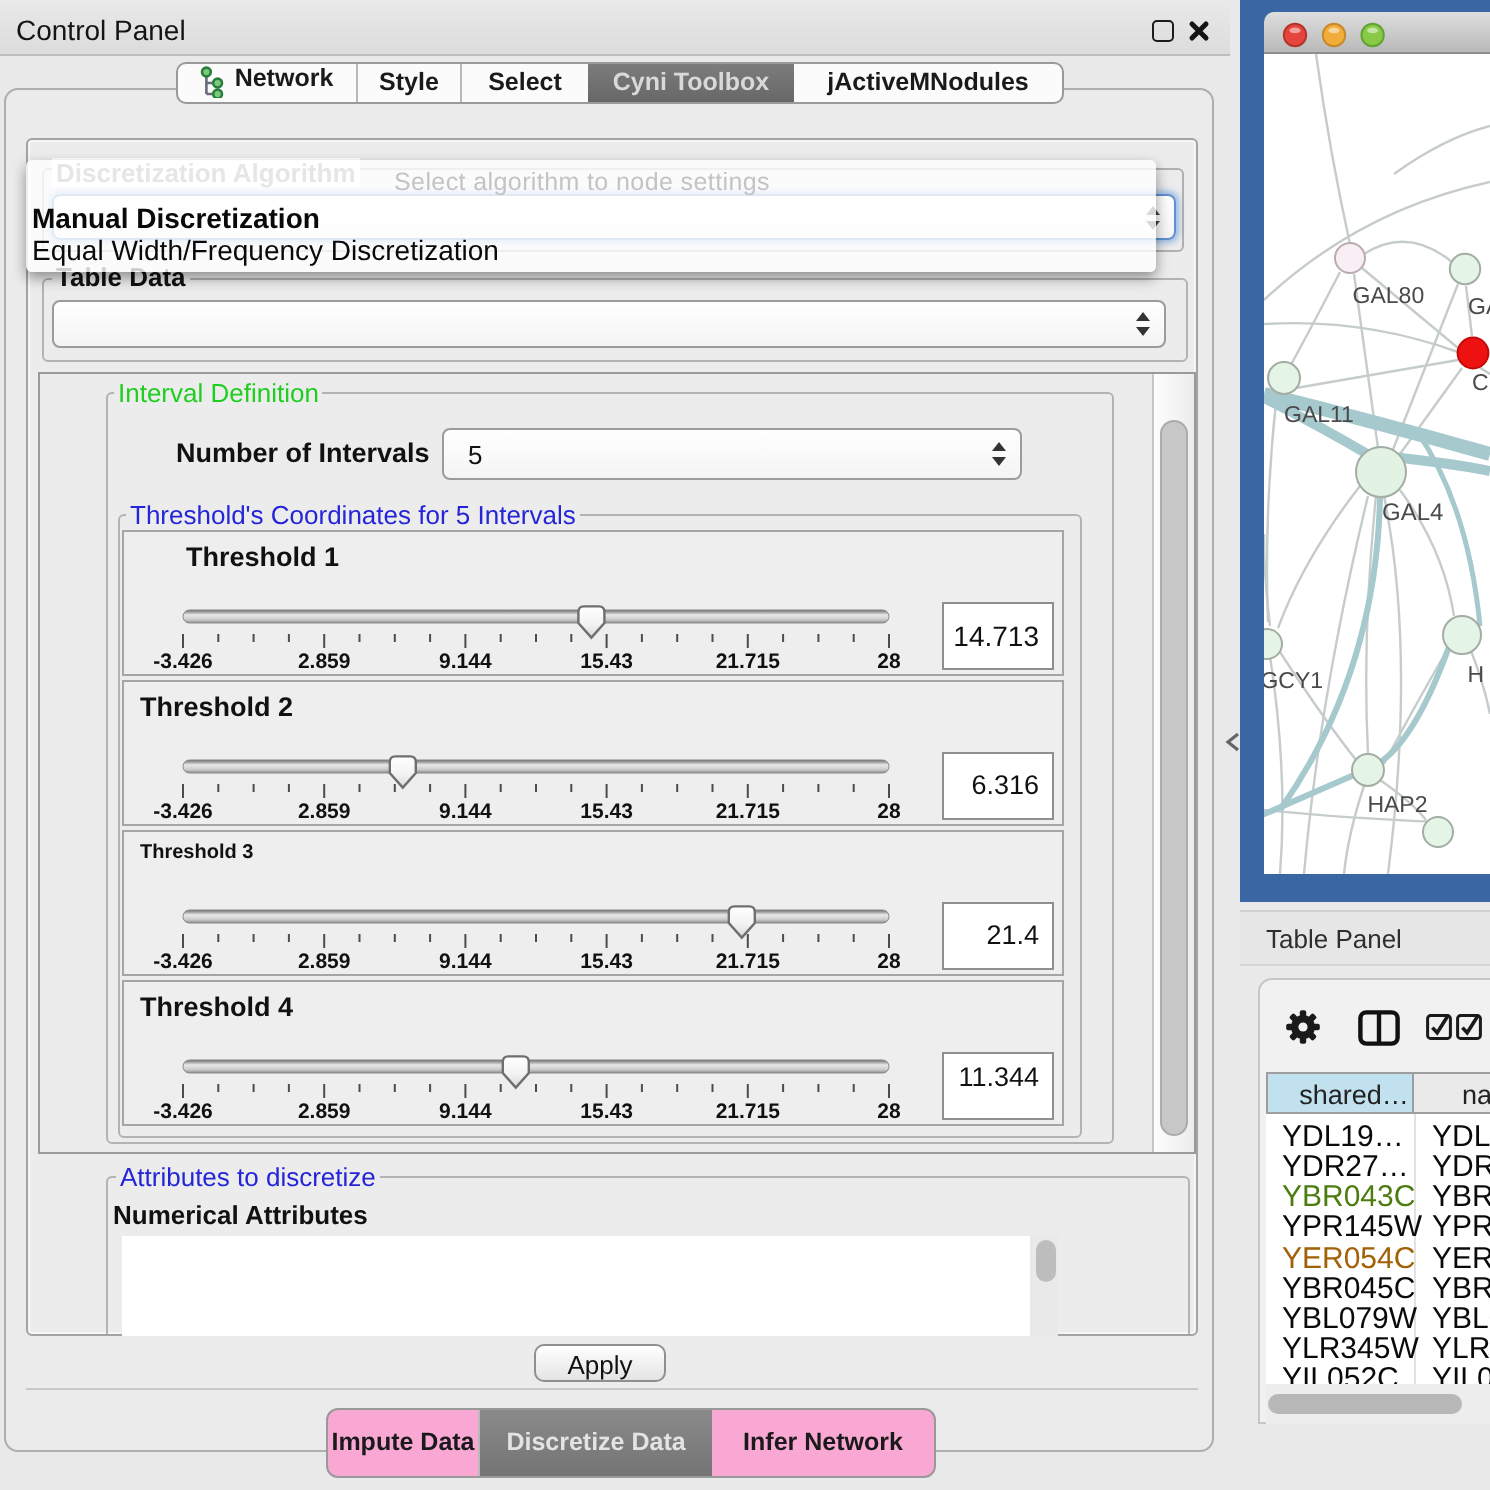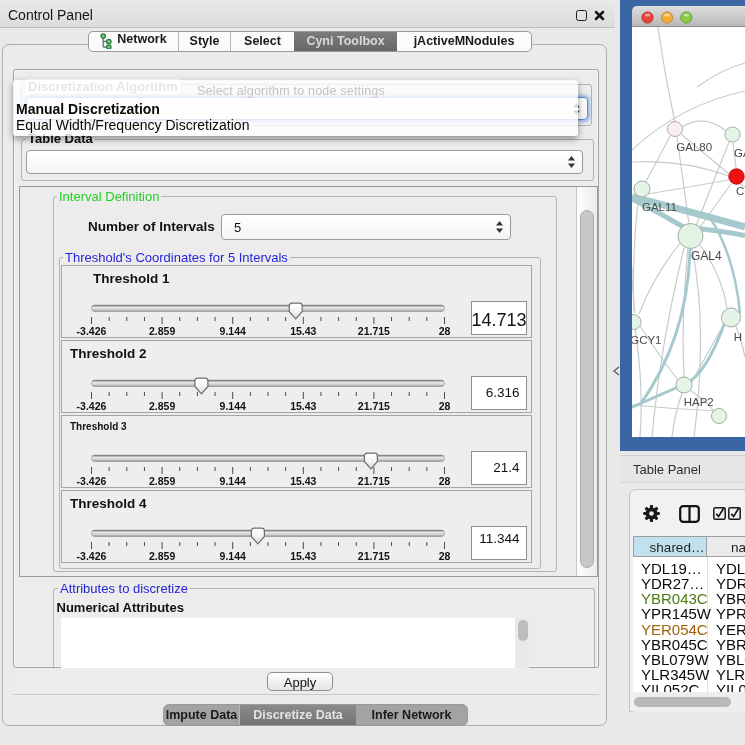--- a/index.html
+++ b/index.html
@@ -88,21 +88,21 @@
       <path d="M47.15,51v4 M64.80,51v4 M82.45,51v4 M117.75,51v4 M135.40,51v4 M153.05,51v4 M188.35,51v4 M206.00,51v4 M223.65,51v4 M258.95,51v4 M276.60,51v4 M294.25,51v4 M329.55,51v4 M347.20,51v4 M364.85,51v4" stroke="#4c4c4c" stroke-width="1"></path>
       <path d="M29.50,51v7 M100.10,51v7 M170.70,51v7 M241.30,51v7 M311.90,51v7 M382.50,51v7" stroke="#4c4c4c" stroke-width="1"></path>
       <path transform="translate(225.20,36)" d="M2,4 Q2,1.2 4.8,1.2 L12.2,1.2 Q15,1.2 15,4 L15,9.5 L8.5,16.8 L2,9.5 Z" fill="url(#thm)" stroke="#6f6f6f" stroke-width="1.2"></path>
     </svg>
     <div style="position:absolute;left:-0.5px;top:58.5px;width:60px;text-align:center;font-size:10.5px;font-weight:bold;color:#111;">-3.426</div>
     <div style="position:absolute;left:70.1px;top:58.5px;width:60px;text-align:center;font-size:10.5px;font-weight:bold;color:#111;">2.859</div>
     <div style="position:absolute;left:140.7px;top:58.5px;width:60px;text-align:center;font-size:10.5px;font-weight:bold;color:#111;">9.144</div>
     <div style="position:absolute;left:211.3px;top:58.5px;width:60px;text-align:center;font-size:10.5px;font-weight:bold;color:#111;">15.43</div>
     <div style="position:absolute;left:281.9px;top:58.5px;width:60px;text-align:center;font-size:10.5px;font-weight:bold;color:#111;">21.715</div>
     <div style="position:absolute;left:352.5px;top:58.5px;width:60px;text-align:center;font-size:10.5px;font-weight:bold;color:#111;">28</div>
-    <div style="position:absolute;left:408.5px;top:35px;width:56px;height:34px;background:#fff;border:1.5px solid #8f8f8f;font-size:18px;color:#111;text-align:right;padding:8px 6px 0 0;">14.713</div>
+    <div style="position:absolute;left:408.5px;top:35px;width:56px;height:34px;background:#fff;border:1.5px solid #8f8f8f;font-size:14px;color:#111;text-align:right;padding:8px 6px 0 0;">14.713</div>
   </div>
 <div class="a" style="left:61px;top:340px;width:470.5px;height:73px;background:#eeeeee;border:1px solid #a5a5a5;">
     <div style="position:absolute;left:8px;top:5px;font-size:13.5px;font-weight:bold;color:#111;">Threshold 2</div>
     <svg style="position:absolute;left:0;top:0" width="470" height="73">
       <rect x="29.5" y="39" width="353" height="6.5" rx="3.2" fill="url(#trk)" stroke="#898989" stroke-width="0.5"></rect>
       <path d="M47.15,51v4 M64.80,51v4 M82.45,51v4 M117.75,51v4 M135.40,51v4 M153.05,51v4 M188.35,51v4 M206.00,51v4 M223.65,51v4 M258.95,51v4 M276.60,51v4 M294.25,51v4 M329.55,51v4 M347.20,51v4 M364.85,51v4" stroke="#4c4c4c" stroke-width="1"></path>
       <path d="M29.50,51v7 M100.10,51v7 M170.70,51v7 M241.30,51v7 M311.90,51v7 M382.50,51v7" stroke="#4c4c4c" stroke-width="1"></path>
       <path transform="translate(130.90,36)" d="M2,4 Q2,1.2 4.8,1.2 L12.2,1.2 Q15,1.2 15,4 L15,9.5 L8.5,16.8 L2,9.5 Z" fill="url(#thm)" stroke="#6f6f6f" stroke-width="1.2"></path>
     </svg>
     <div style="position:absolute;left:-0.5px;top:58.5px;width:60px;text-align:center;font-size:10.5px;font-weight:bold;color:#111;">-3.426</div>
@@ -149,21 +149,21 @@
 <div class="a" style="left:58px;top:581px;font-size:13px;color:#2424d8;background:#ececec;padding:0 2px;">Attributes to discretize</div>
 <div class="a" style="left:56.5px;top:600px;font-size:13px;font-weight:bold;color:#111;">Numerical Attributes</div>
 <div class="a" style="left:61px;top:618px;width:468px;height:50px;background:#fff;overflow:hidden;">
  <div style="position:absolute;right:0;top:0;width:14px;height:50px;background:#e9e9e9;"></div>
  <div style="position:absolute;right:1.5px;top:2px;width:10px;height:21px;background:#bdbdbd;border-radius:5px;"></div>
 </div>
 
 <div class="a" style="left:13px;top:668px;width:586px;height:27px;background:#ececec;border-bottom:1px solid #c9c9c9;"></div>
 <div class="a" style="left:267px;top:672px;width:66px;height:19px;background:linear-gradient(#ffffff,#e4e4e4);border:1px solid #8f8f8f;border-radius:5px;font-size:13px;color:#111;text-align:center;padding-top:1.5px;">Apply</div>
 
-<div class="a" style="left:163px;top:703.5px;width:305px;height:22px;background:#a3a3a3;border:1px solid #999;border-radius:6px;display:flex;overflow:hidden;font-size:12.5px;font-weight:bold;color:#1a1a1a;">
+<div class="a" style="left:163px;top:703.5px;width:305px;height:35px;background:#f9a8d4;border:1px solid #999;border-radius:6px;display:flex;overflow:hidden;font-size:12.5px;font-weight:bold;color:#1a1a1a;">
  <div style="width:76px;display:flex;align-items:center;justify-content:center;border-right:1px solid #b9b9b9;">Impute Data</div>
  <div style="width:116px;display:flex;align-items:center;justify-content:center;background:linear-gradient(#8a8a8a,#747474);color:#e3e3e3;">Discretize Data</div>
  <div style="flex:1;display:flex;align-items:center;justify-content:center;">Infer Network</div>
 </div>
 
 <div class="a" style="left:13px;top:80px;width:565px;height:56px;background:rgba(255,255,255,0.8);border-radius:3px;box-shadow:0 3px 7px rgba(0,0,0,0.4);"></div>
 <div class="a" style="left:5px;top:83.5px;width:572px;text-align:center;font-size:12.5px;color:#c3c3c3;letter-spacing:0.2px;">Select algorithm to node settings</div>
 <div class="a" style="left:16px;top:101px;font-size:14px;font-weight:bold;color:#090909;">Manual Discretization</div>
 <div class="a" style="left:16px;top:116.5px;font-size:14px;color:#090909;">Equal Width/Frequency Discretization</div>
 

